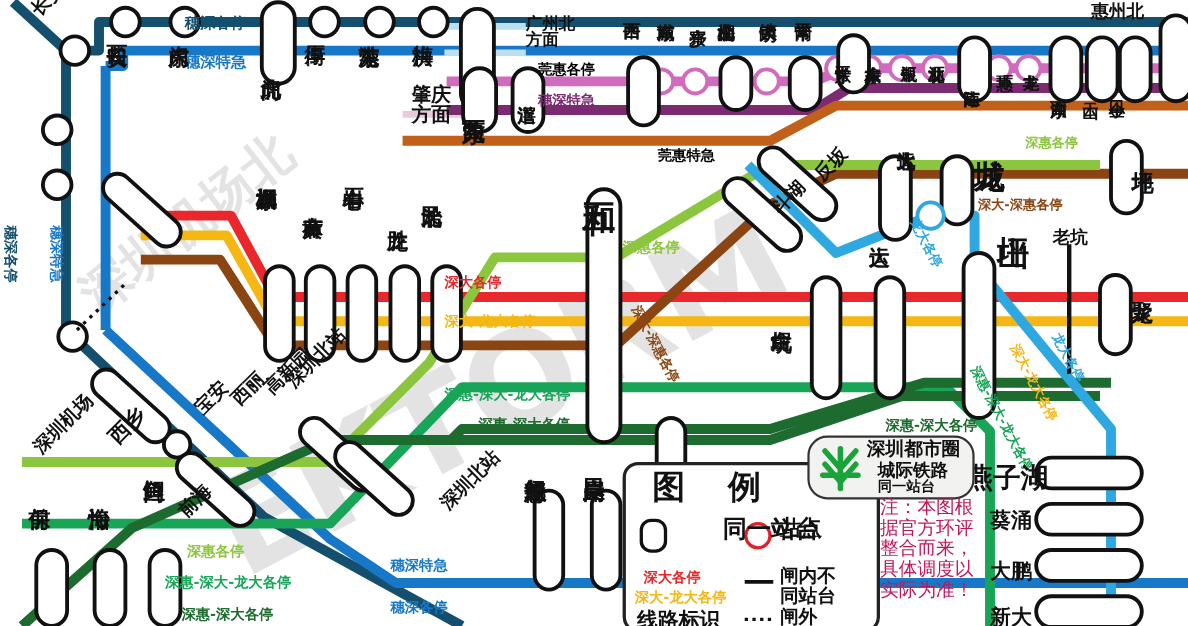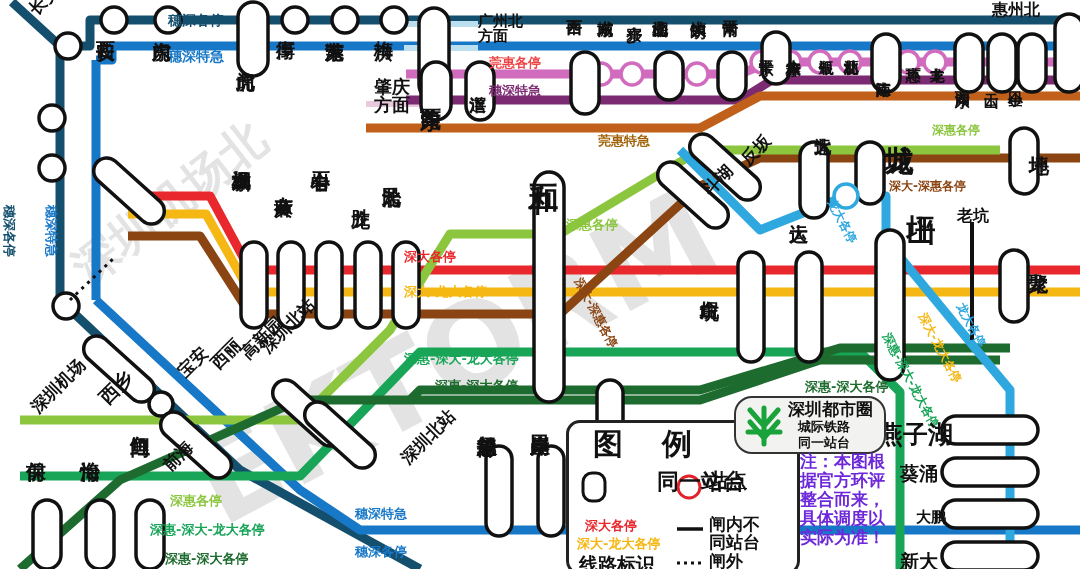--- a/index.html
+++ b/index.html
@@ -7,21 +7,21 @@
        font-family:"DejaVu Sans","Liberation Sans",sans-serif;}
   #map{position:relative;width:1080px;height:569px;background:#fff;overflow:hidden;}
   svg{position:absolute;left:0;top:0;}
   .lbl{position:absolute;white-space:pre;line-height:1.02;font-weight:700;color:#111;}
   .vert{writing-mode:vertical-rl;text-orientation:upright;}
   .lineLbl{position:absolute;white-space:nowrap;font-weight:700;}
   .wm{position:absolute;color:#e3e3e3;font-weight:800;white-space:nowrap;
       transform-origin:0 0;z-index:0;}
   .legend{position:absolute;background:#fff;border:3px solid #222;border-radius:14px;}
   .badge{position:absolute;background:#f2f2f0;border:2.5px solid #333;border-radius:18px;}
-  .note{position:absolute;color:#6d28d9;font-weight:700;line-height:1.12;white-space:pre;}
+  .note{position:absolute;color:#be185d;font-weight:400;line-height:1.12;white-space:pre;}
 </style>
 </head>
 <body>
 
 <div id="map">
 
   <div id="wm-layer">
       <div class="wm" style="left: 60px; top: 250px; font-size: 46px; transform: rotate(-38deg);">深圳机场北</div>
       <div class="wm" style="left: 170px; top: 430px; font-size: 120px; transform: rotate(-28deg);">EKTORM</div>
     </div>
@@ -153,23 +153,23 @@
       <rect x="680" y="152" width="26" height="86" rx="13" transform="rotate(-48 693 195)"></rect>
       <rect x="712" y="124" width="26" height="86" rx="13" transform="rotate(-48 725 167)"></rect>
     </g>
 
     <path d="M 70 300 L 116 256" stroke="#111" stroke-width="3" stroke-dasharray="3 5" fill="none"></path>
   </svg>
 
   <div id="line-label-layer">
       <div class="lineLbl" style="left: 168px; top: 12px; font-size: 14px; color: rgb(20, 80, 110);">穗深各停</div>
       <div class="lineLbl" style="left: 168px; top: 48px; font-size: 14px; color: rgb(24, 120, 200);">穗深特急</div>
-      <div class="lineLbl" style="left: 489px; top: 54px; font-size: 13px; color: #ef4444;">莞惠各停</div>
+      <div class="lineLbl" style="left: 489px; top: 54px; font-size: 13px; color: #000000;">莞惠各停</div>
       <div class="lineLbl" style="left: 489px; top: 82px; font-size: 13px; color: rgb(124, 42, 114);">穗深特急</div>
-      <div class="lineLbl" style="left: 598px; top: 132px; font-size: 13px; color: #a16207; text-align: right;">莞惠特急</div>
+      <div class="lineLbl" style="left: 598px; top: 132px; font-size: 13px; color: #000000; text-align: right;">莞惠特急</div>
       <div class="lineLbl" style="left: 404px; top: 248px; font-size: 13px; color: rgb(232, 40, 44);">深大各停</div>
       <div class="lineLbl" style="left: 404px; top: 283px; font-size: 13px; color: rgb(245, 183, 19);">深大-龙大各停</div>
       <div class="lineLbl" style="left: 566px; top: 216px; font-size: 13px; color: rgb(140, 198, 63);">深惠各停</div>
       <div class="lineLbl" style="left: 404px; top: 350px; font-size: 13px; color: rgb(24, 165, 88);">深惠-深大-龙大各停</div>
       <div class="lineLbl" style="left: 435px; top: 377px; font-size: 13px; color: rgb(29, 107, 46);">深惠-深大各停</div>
       <div class="lineLbl" style="left: 805px; top: 378px; font-size: 13px; color: rgb(29, 107, 46);">深惠-深大各停</div>
       <div class="lineLbl" style="left: 932px; top: 122px; font-size: 12px; color: rgb(140, 198, 63);">深惠各停</div>
       <div class="lineLbl" style="left: 889px; top: 178px; font-size: 12px; color: rgb(139, 69, 19);">深大-深惠各停</div>
       <div class="lineLbl" style="left: 585px; top: 275px; font-size: 12px; color: rgb(139, 69, 19); transform-origin: 0px 0px; transform: rotate(62deg);">深大-深惠各停</div>
       <div class="lineLbl" style="left: 838px; top: 196px; font-size: 12px; color: rgb(47, 168, 224); transform-origin: 0px 0px; transform: rotate(62deg);">龙大各停</div>
@@ -239,21 +239,21 @@
       <div class="lbl" style="left: 28px; top: 404px; font-size: 17px; transform-origin: 0px 0px; transform: rotate(-45deg);">深圳机场</div>
       <div class="lbl" style="left: 175px; top: 368px; font-size: 17px; transform-origin: 0px 0px; transform: rotate(-45deg);">宝安</div>
       <div class="lbl" style="left: 208px; top: 360px; font-size: 17px; transform-origin: 0px 0px; transform: rotate(-45deg);">西丽</div>
       <div class="lbl" style="left: 238px; top: 350px; font-size: 17px; transform-origin: 0px 0px; transform: rotate(-45deg);">高新园</div>
       <div class="lbl" style="left: 258px; top: 344px; font-size: 17px; transform-origin: 0px 0px; transform: rotate(-45deg);">深圳北站</div>
       <div class="lbl" style="left: 398px; top: 455px; font-size: 17px; transform-origin: 0px 0px; transform: rotate(-45deg);">深圳北站</div>
       <div class="lbl vert" style="left: 477px; top: 420px; font-size: 20px;">超级总部</div>
       <div class="lbl vert" style="left: 530px; top: 420px; font-size: 20px;">皇岗口岸</div>
       <div class="lbl" style="left: 878px; top: 422px; font-size: 25px;">燕子湖</div>
       <div class="lbl" style="left: 900px; top: 464px; font-size: 19px;">葵涌</div>
-      <div class="lbl" style="left: 900px; top: 510px; font-size: 15px; margin-left: 16px;">大鹏</div>
+      <div class="lbl" style="left: 900px; top: 510px; font-size: 19px;">大鹏</div>
       <div class="lbl" style="left: 900px; top: 552px; font-size: 19px;">新大</div>
     </div>
 
   <div class="legend" style="left:566px;top:420px;width:228px;height:149px;">
     <div class="lbl" style="left:24px;top:6px;font-size:30px;letter-spacing:6px;">图  例</div>
 
     <svg width="228" height="110" style="left:0;top:40px;">
       <rect x="14" y="10" width="22" height="28" rx="9" fill="#fff" stroke="#111" stroke-width="3"></rect>
       <circle cx="120" cy="24" r="11" fill="#fff" stroke="#e2222b" stroke-width="3"></circle>
       <line x1="108" y1="66" x2="134" y2="66" stroke="#111" stroke-width="3.5"></line>
@@ -273,21 +273,21 @@
   <div class="badge" style="left:734px;top:396px;width:148px;height:54px;">
     <svg width="44" height="46" style="left:6px;top:4px;">
       <g stroke="#1aa33a" stroke-width="5" fill="none" stroke-linecap="round">
         <path d="M 8 8 L 22 24 L 36 8"></path>
         <path d="M 8 20 L 22 36 L 36 20"></path>
         <path d="M 22 6 L 22 42"></path>
         <path d="M 6 30 L 38 30"></path>
       </g>
     </svg>
     <div class="lbl" style="left:52px;top:3px;font-size:17px;text-align:right;">深圳都市圈</div>
-    <div class="lbl" style="left:62px;top:22px;font-size:13px;">城际铁路</div>
+    <div class="lbl" style="left:62px;top:22px;font-size:16px;">城际铁路</div>
     <div class="lbl" style="left:62px;top:38px;font-size:13px;">同一站台</div>
   </div>
 
   <div class="note" style="left:800px;top:452px;font-size:17px;">注：本图根
 据官方环评
 整合而来，
 具体调度以
 实际为准！</div>
 
 </div>

